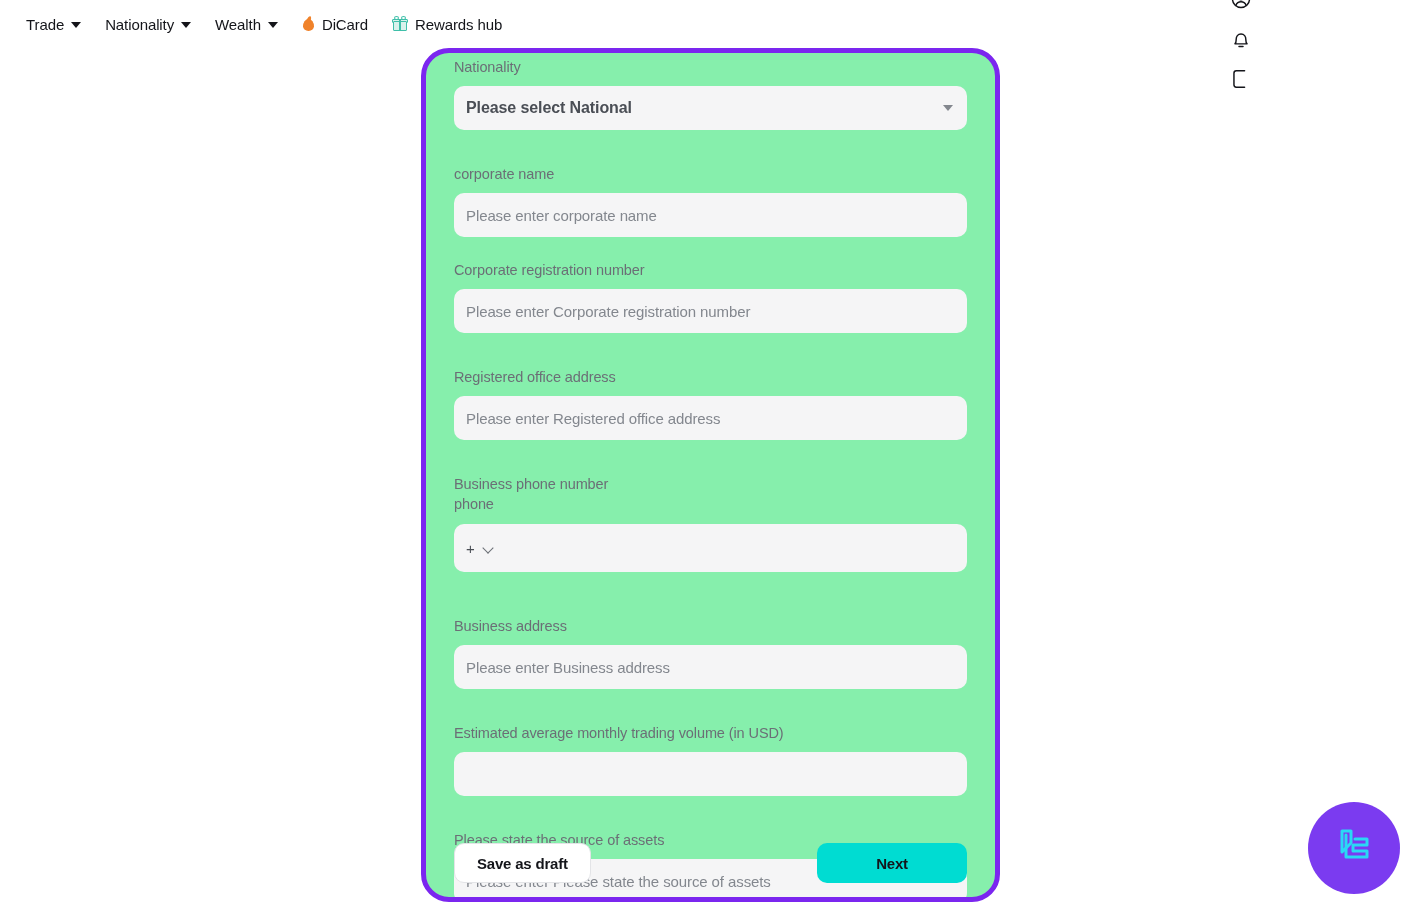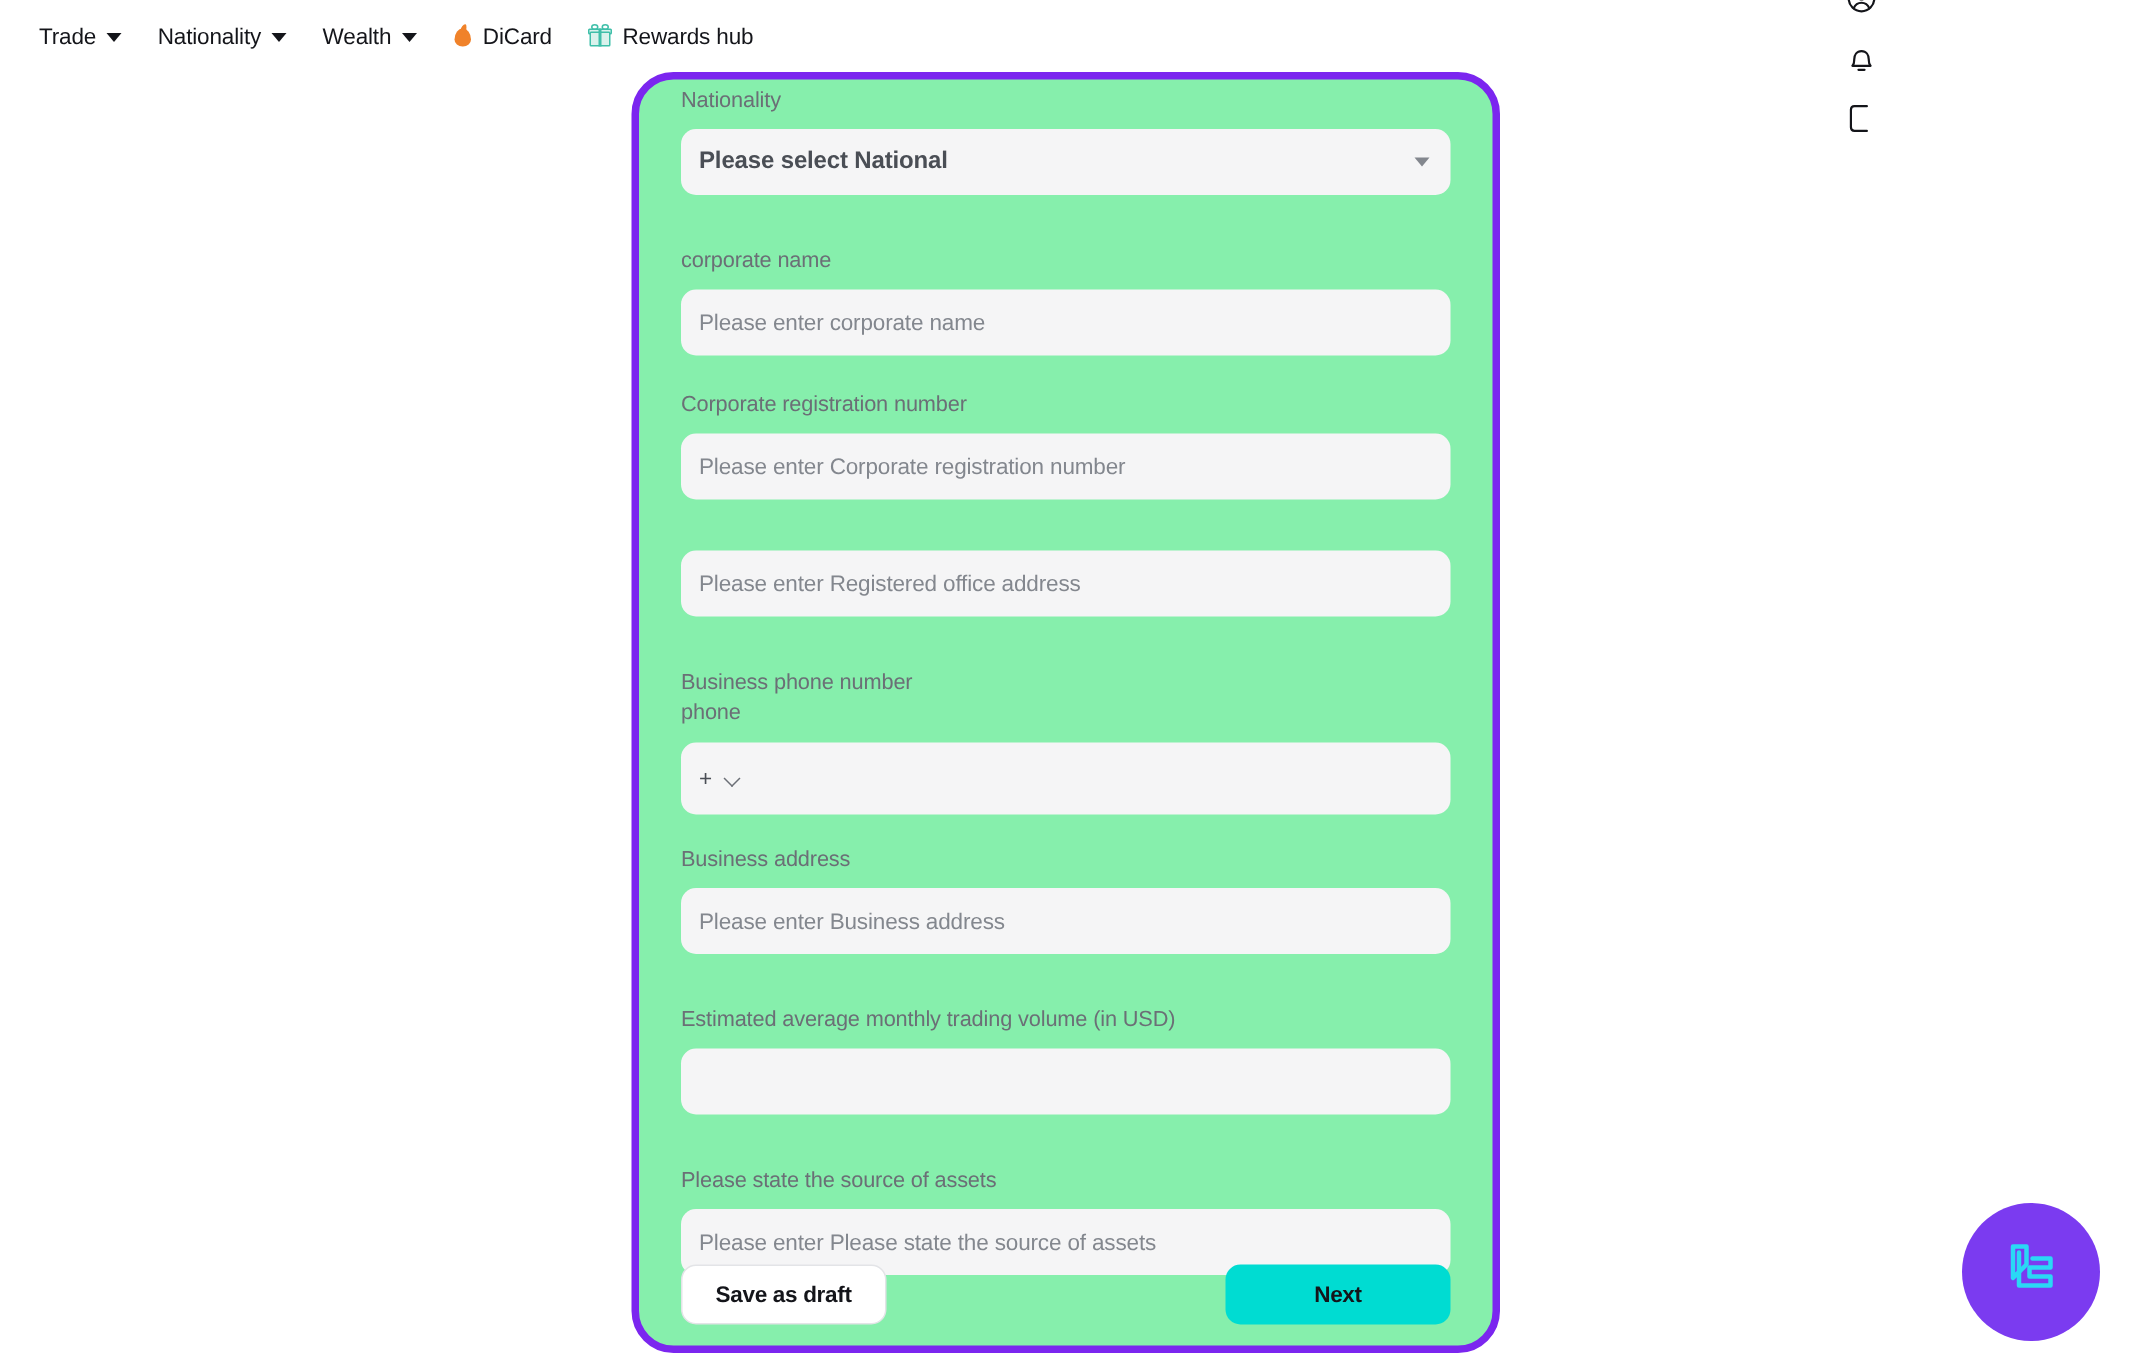--- a/index.html
+++ b/index.html
@@ -406,35 +406,36 @@
     </div>
 
     <div class="field" style="margin-top:23px;">
       <div class="field-label">Corporate registration number</div>
       <div class="input-box" style="margin-top:9px;">
         <span class="input-placeholder">Please enter Corporate registration number</span>
       </div>
     </div>
 
     <div class="field" style="margin-top:34px;">
+      <div class="field-label">Registered office address</div>
       <div class="input-box" style="margin-top:9px;">
         <span class="input-placeholder">Please enter Registered office address</span>
       </div>
     </div>
 
     <div class="field" style="margin-top:34px;">
       <div class="field-label">Business phone number</div>
       <div class="field-sublabel">phone</div>
       <div class="phone-box" style="margin-top:10px;">
         <span class="phone-plus">+</span>
         <span class="chev-down"></span>
       </div>
     </div>
 
-    <div class="field" style="margin-top:20px;">
+    <div class="field" style="margin-top:44px;">
       <div class="field-label">Business address</div>
       <div class="input-box" style="margin-top:9px;">
         <span class="input-placeholder">Please enter Business address</span>
       </div>
     </div>
 
     <div class="field" style="margin-top:34px;">
       <div class="field-label">Estimated average monthly trading volume (in USD)</div>
       <div class="input-box" style="margin-top:9px;">
         <span class="input-placeholder"></span>

